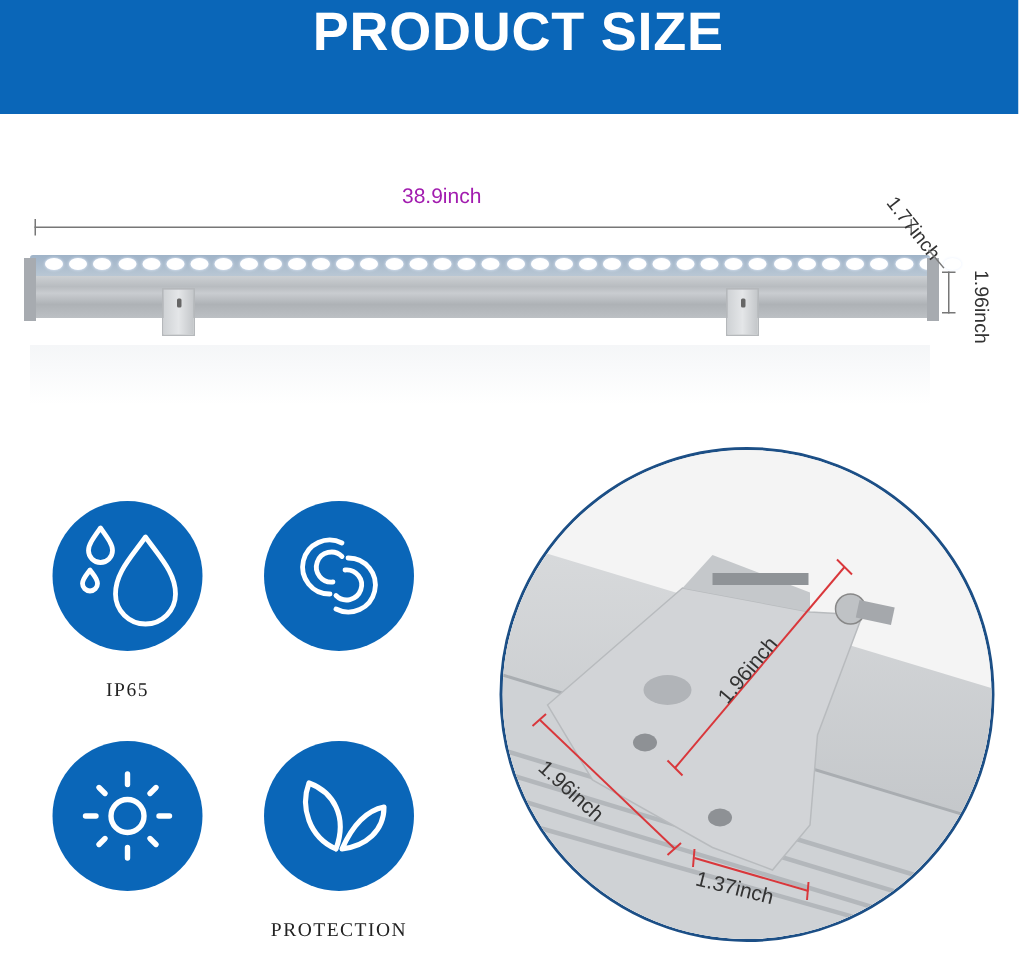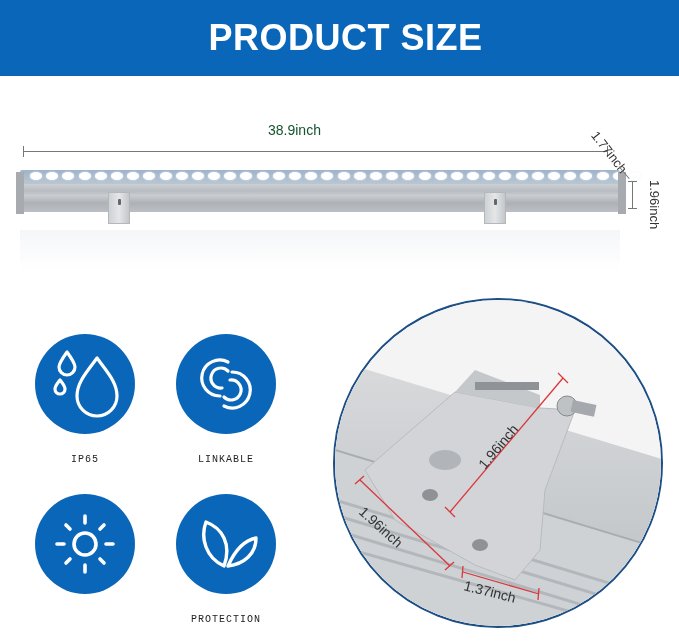--- a/index.html
+++ b/index.html
@@ -2,30 +2,30 @@
 <html><head>
 <meta charset="utf-8">
 <style>
   * { box-sizing: border-box; margin: 0; padding: 0; }
   html, body { width: 679px; height: 641px; background: #ffffff; overflow: hidden; }
   body { position: relative; font-family: "DejaVu Sans", sans-serif; color: #222; }
 
   .banner {
     position: absolute; left: 0; top: 0; width: 679px; height: 76px;
     background: #0a66b8;
-    display: flex; align-items: center; justify-content: center; padding-left: 12px;
+    display: flex; align-items: flex-start; justify-content: center; padding-left: 12px;
   }
   .banner-title {
     color: #ffffff; font-family: "Liberation Sans", sans-serif;
     font-weight: bold; font-size: 36px; letter-spacing: 0.5px;
   }
 
   
   .dim-length-label {
-    position: absolute; left: 268px; top: 122px; font-size: 14px; color: #14532d;
+    position: absolute; left: 268px; top: 122px; font-size: 14px; color: #a21caf;
     font-family: "Liberation Sans", sans-serif;
   }
   .dim-line-h { position: absolute; left: 23px; top: 151px; width: 585px; height: 1px; background: #777; }
   .tick-l, .tick-r { position: absolute; top: 146px; width: 1px; height: 11px; background: #777; }
   .tick-l { left: 23px; } .tick-r { left: 607px; }
 
   .bar {
     position: absolute; left: 16px; top: 170px; width: 610px; height: 46px;
   }
   .bar-top {
@@ -71,22 +71,22 @@
   .dim-line-v-t { top: 181px; } .dim-line-v-b { top: 208px; }
   .dim-line-d { position: absolute; left: 619px; top: 166px; width: 16px; height: 1px; background: #777; transform: rotate(50deg); transform-origin: left center; }
 
   
   .feature { position: absolute; width: 150px; text-align: center; }
   .feature .circle {
     width: 100px; height: 100px; border-radius: 50%; background: #0a66b8;
     margin: 0 auto; display: flex; align-items: center; justify-content: center;
   }
   .feature .label {
-    margin-top: 16px; font-size: 10px; letter-spacing: 1px; color: #222;
-    line-height: 20px; font-family: Liberation Mono, monospace;
+    margin-top: 16px; font-size: 13px; letter-spacing: 1px; color: #222;
+    line-height: 20px; font-family: Liberation Serif, serif;
   }
 
   
   .detail {
     position: absolute; left: 333px; top: 298px; width: 330px; height: 330px;
     border-radius: 50%; border: 2px solid #1c4f86; overflow: hidden; background: #ececec;
   }
   .detail svg { position: absolute; left: 0; top: 0; }
 </style>
 </head>
@@ -178,21 +178,20 @@
 <div class="feature" style="left:151px; top:334px;">
   <div class="circle">
     <svg width="100" height="100" viewBox="0 0 100 100" fill="none" stroke="#fff" stroke-width="3.2" stroke-linecap="round">
       <path d="M52 28 A18 18 0 1 0 44 62"></path>
       <path d="M52 37 A10 10 0 1 0 46 54"></path>
       <path d="M48 72 A18 18 0 1 0 56 38"></path>
       <path d="M48 63 A10 10 0 1 0 54 46"></path>
     </svg>
   </div>
   <div class="label">
-    <div>LINKABLE</div>
   </div>
 </div>
 
 <div class="feature" style="left:10px; top:494px;">
   <div class="circle">
     <svg width="100" height="100" viewBox="0 0 100 100" fill="none" stroke="#fff" stroke-width="3.6" stroke-linecap="round">
       <circle cx="50" cy="50" r="11"></circle>
       <line x1="50" y1="22" x2="50" y2="29"></line>
       <line x1="50" y1="71" x2="50" y2="78"></line>
       <line x1="22" y1="50" x2="29" y2="50"></line>

